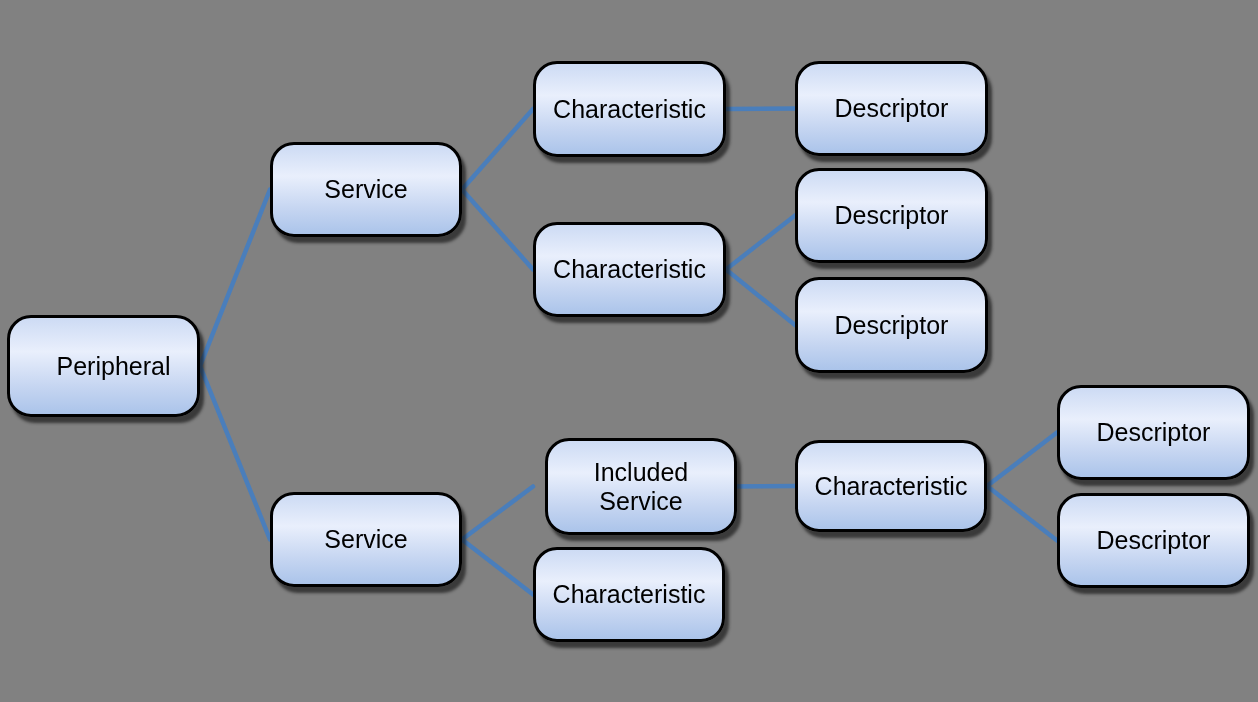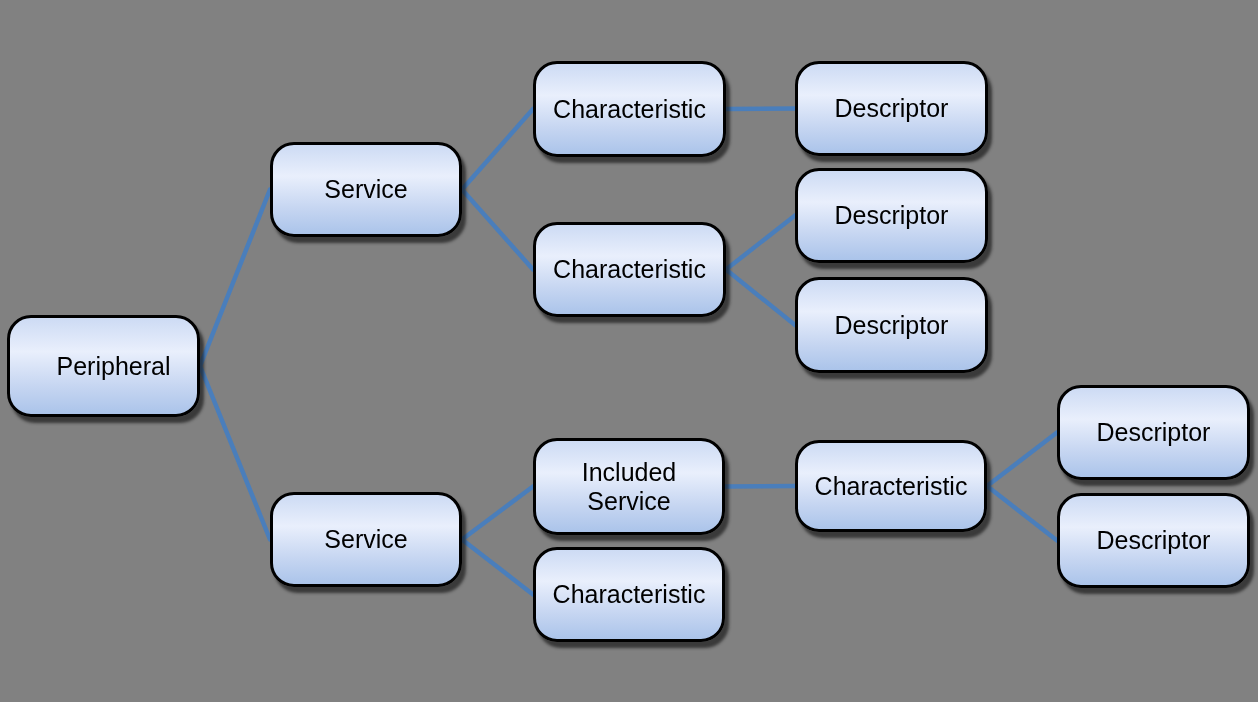--- a/index.html
+++ b/index.html
@@ -79,21 +79,21 @@
     </div>
     <div class="node" style="left: 795px; top: 168px; width: 193px; height: 95px;">
       <span>Descriptor</span>
     </div>
     <div class="node" style="left: 795px; top: 277px; width: 193px; height: 96px;">
       <span>Descriptor</span>
     </div>
     <div class="node" style="left: 270px; top: 492px; width: 192px; height: 95px;">
       <span>Service</span>
     </div>
-    <div class="node" style="left: 533px; top: 438px; width: 192px; height: 97px;">
+    <div class="node" style="left: 545px; top: 438px; width: 192px; height: 97px;">
       <span>Included
 Service</span>
     </div>
     <div class="node" style="left: 533px; top: 547px; width: 192px; height: 95px;">
       <span>Characteristic</span>
     </div>
     <div class="node" style="left: 795px; top: 440px; width: 192px; height: 92px;">
       <span>Characteristic</span>
     </div>
     <div class="node" style="left: 1057px; top: 385px; width: 193px; height: 95px;">

